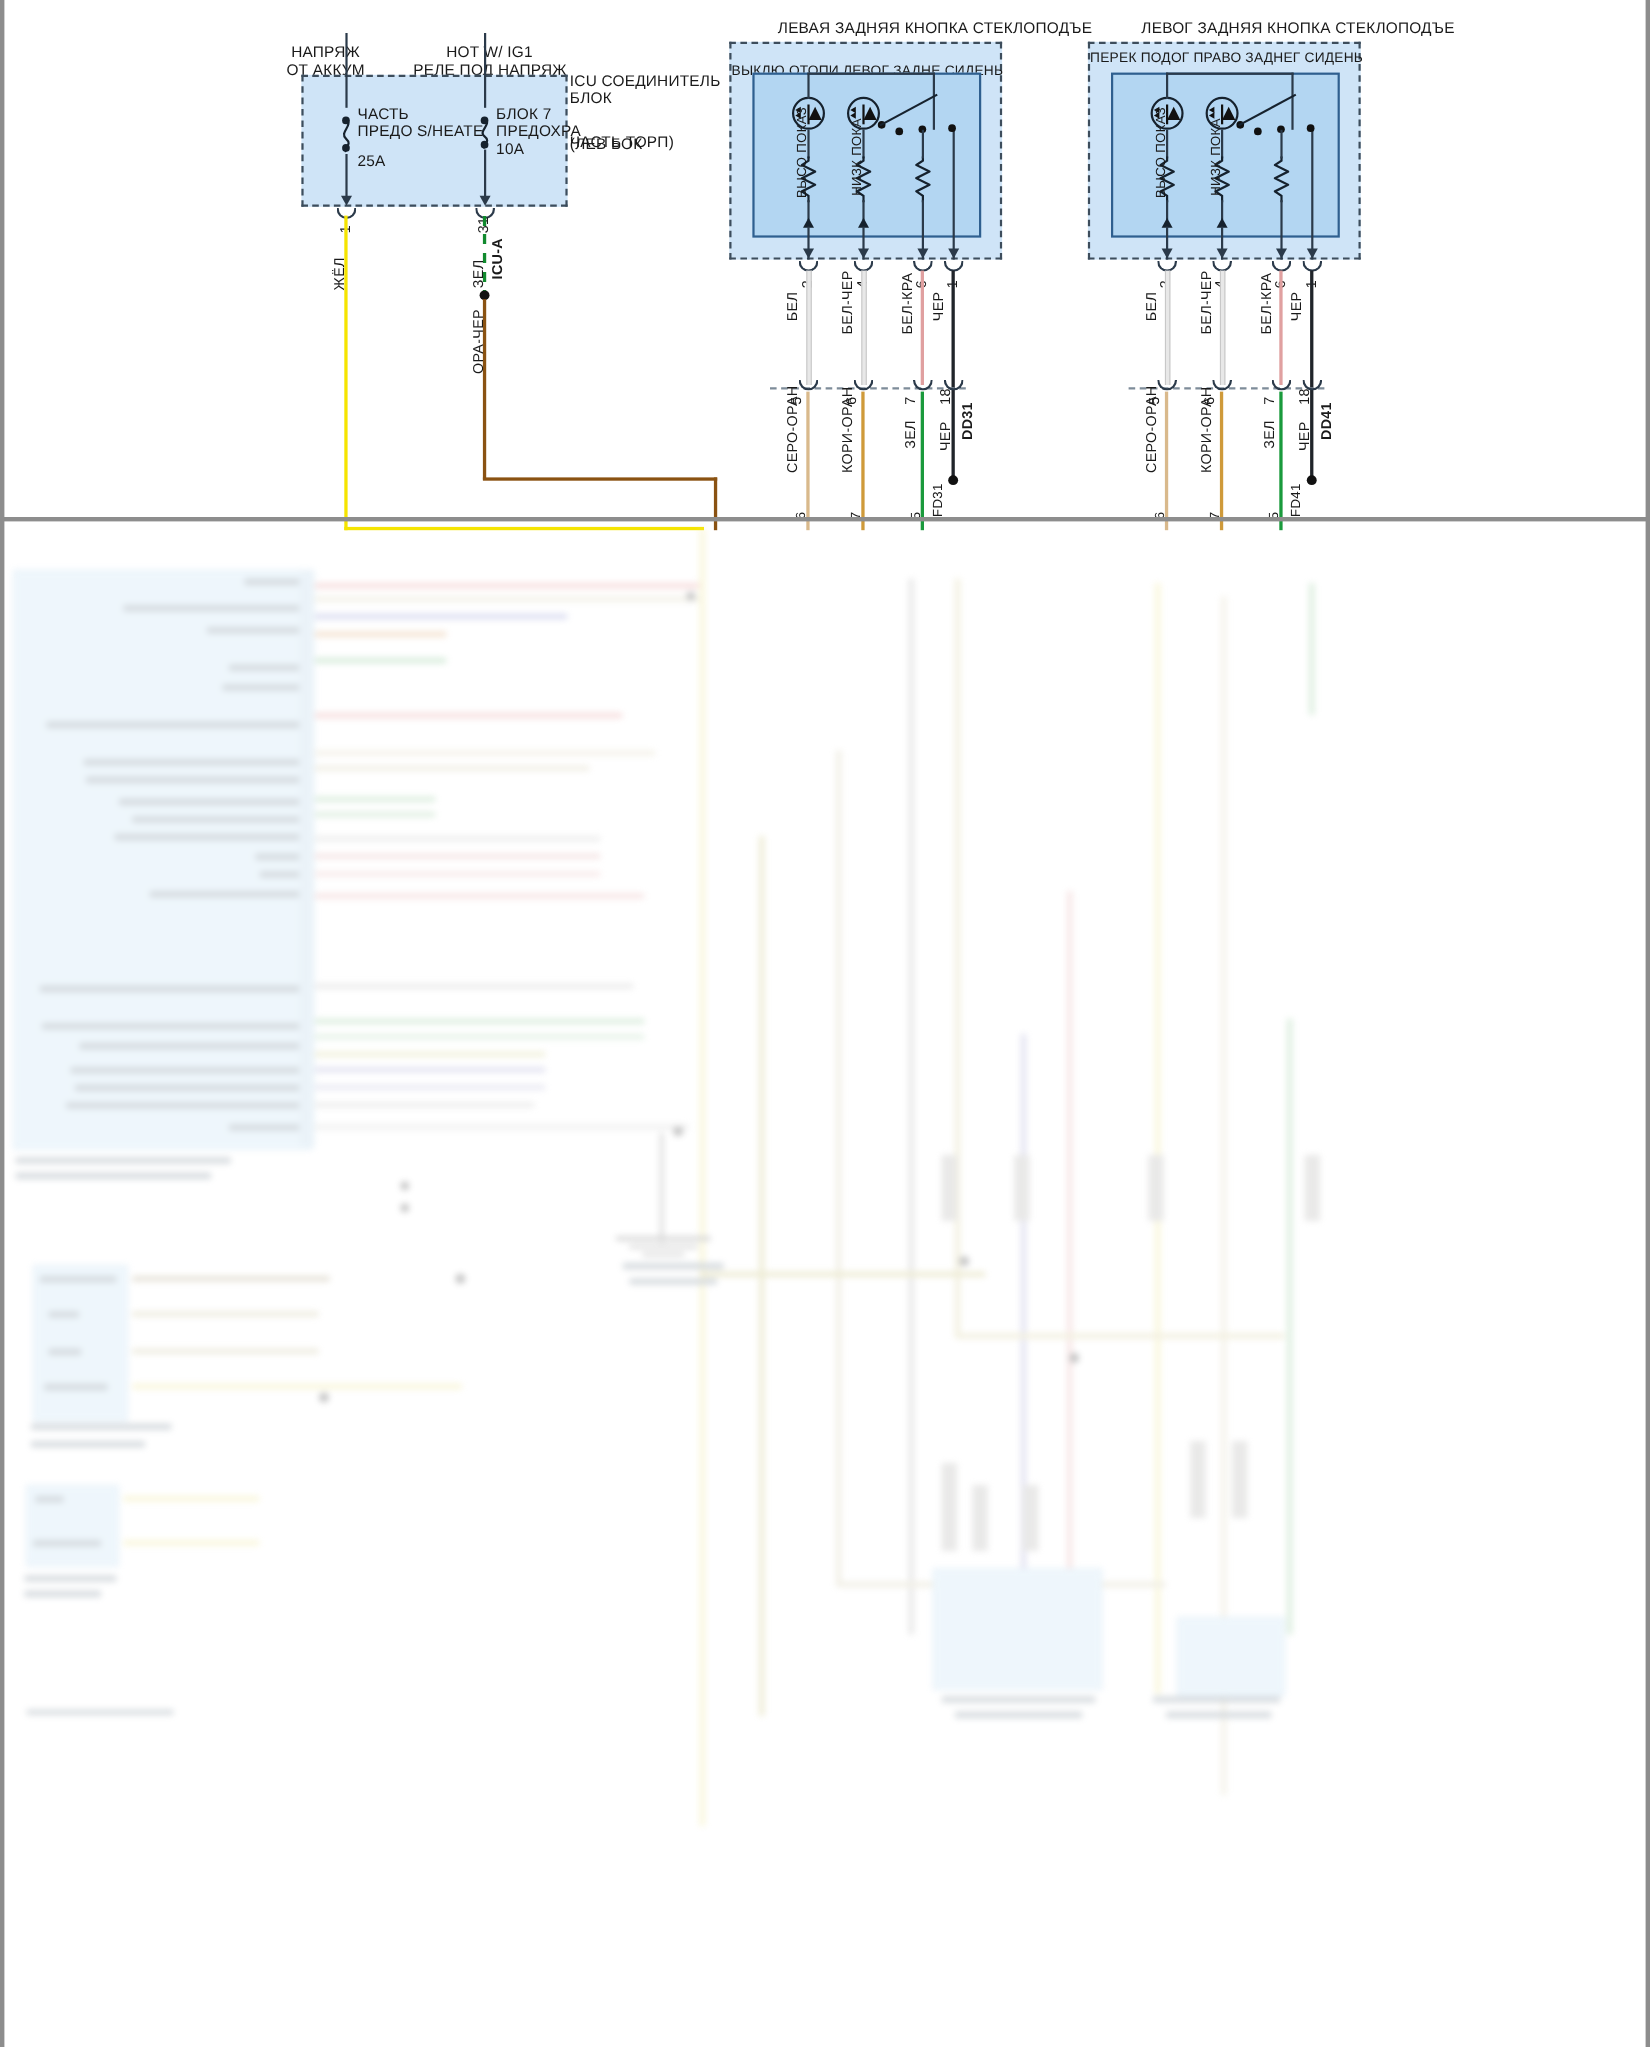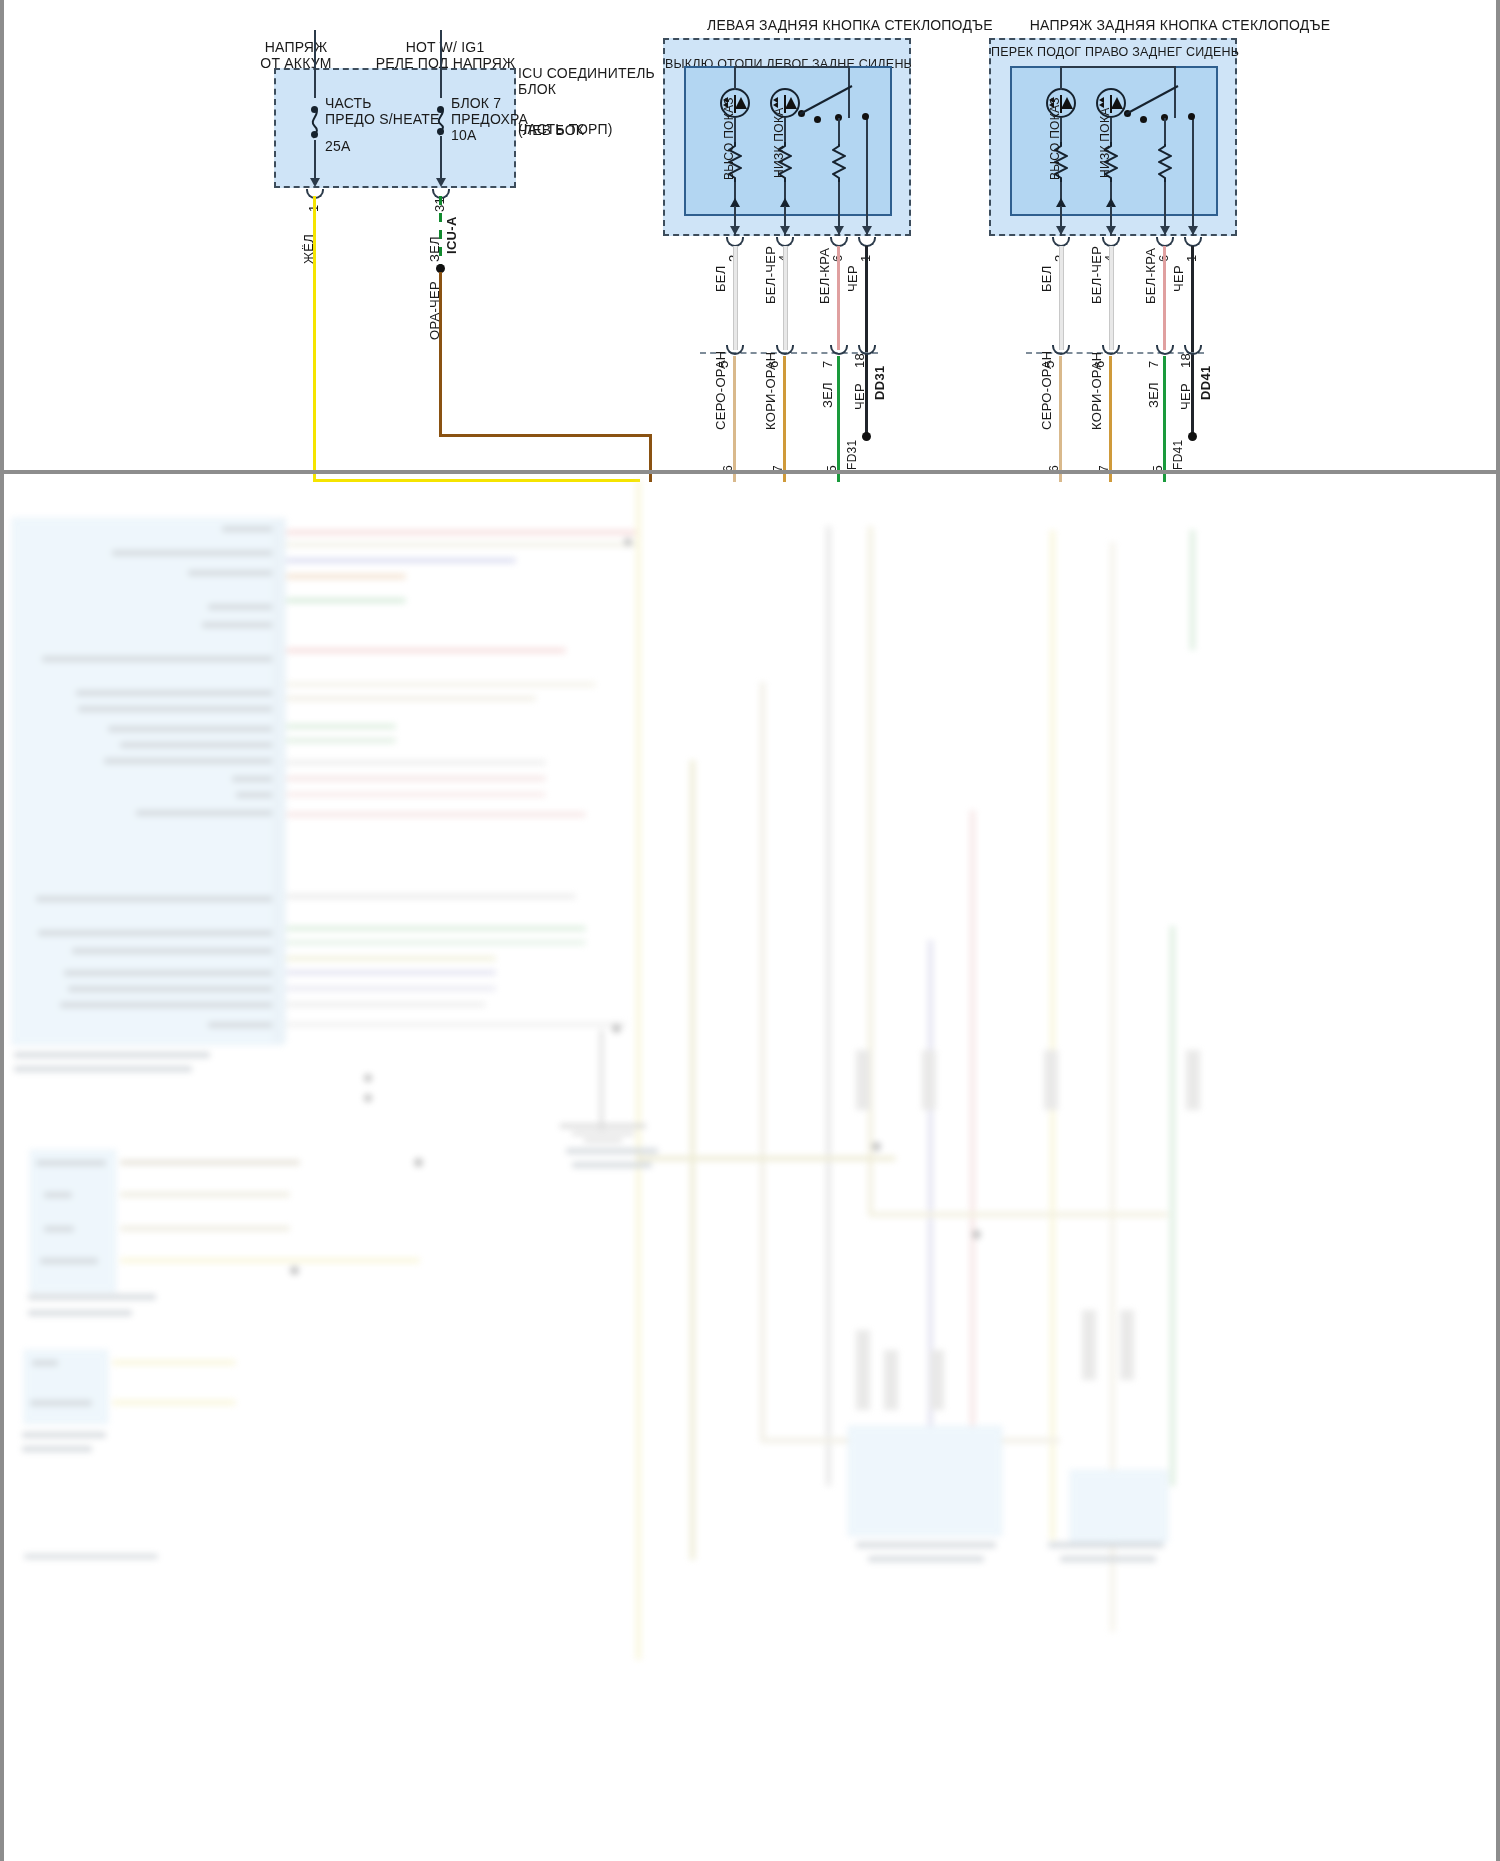--- a/index.html
+++ b/index.html
@@ -245,21 +245,21 @@
 <div class="w wtan" style="left:733px;top:356px;height:126px;"></div>
 <div class="w worg" style="left:783px;top:356px;height:126px;"></div>
 <div class="w wgrn" style="left:837px;top:356px;height:126px;"></div>
 
 <div class="vlbl" style="left:721px;top:472px;font-size:12px;">6</div>
 <div class="vlbl" style="left:771px;top:472px;font-size:12px;">7</div>
 <div class="vlbl" style="left:825px;top:472px;font-size:12px;">5</div>
 <div class="vlbl" style="left:845px;top:470px;font-size:12px;">FD31</div>
 <div class="jdot" style="left:862px;top:432px;"></div>
 
-<div class="lbl c" style="left:970px;top:18px;width:420px;">НАПРЯЖ ЗАДНЯЯ КНОПКА СТЕКЛОПОДЪЕ</div>
+<div class="lbl c" style="left:970px;top:18px;width:420px;">ЛЕВОГ ЗАДНЯЯ КНОПКА СТЕКЛОПОДЪЕ</div>
 <div class="dashbox" style="left:989px;top:38px;width:248px;height:198px;"></div>
 <div class="lbl c" style="left:991px;top:45px;width:244px;font-size:12.5px;">ПЕРЕК ПОДОГ ПРАВО ЗАДНЕГ СИДЕНЬ</div>
 <div class="innerbox" style="left:1010px;top:66px;width:208px;height:150px;"></div>
 
 <div class="led" style="left:1046px;top:88px;">
   <div class="bar"></div>
     <div class="tri"></div>
   <div class="ah1"></div>
     <div class="ah2"></div>
 </div>

